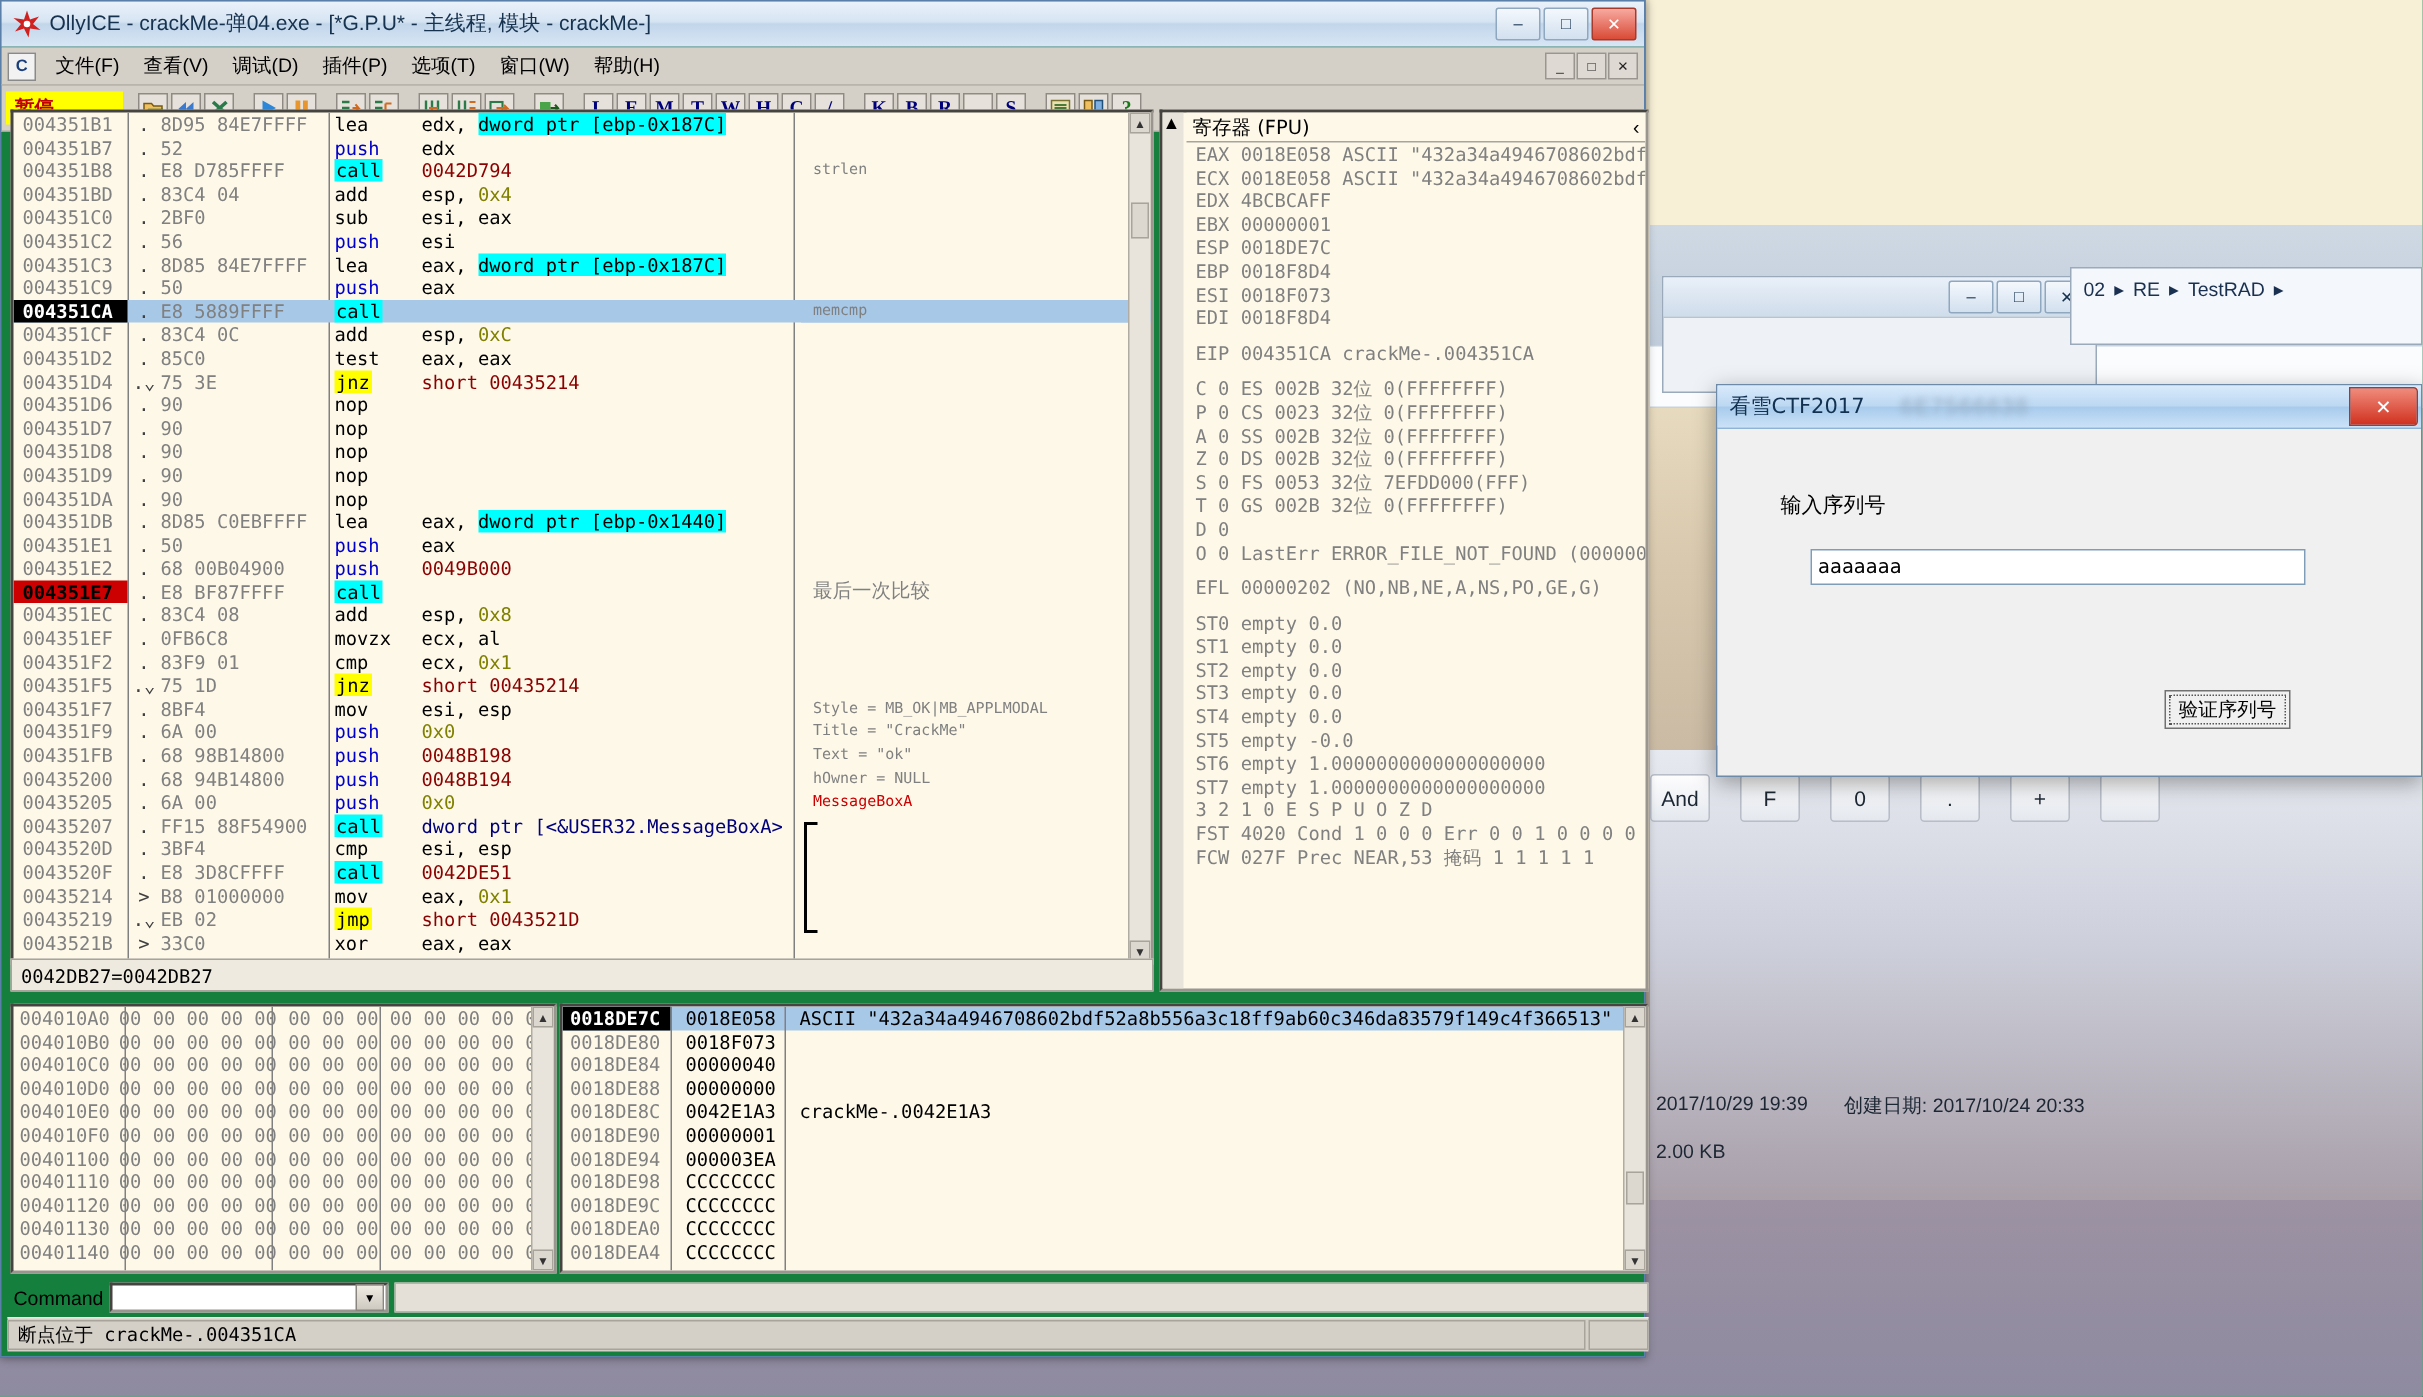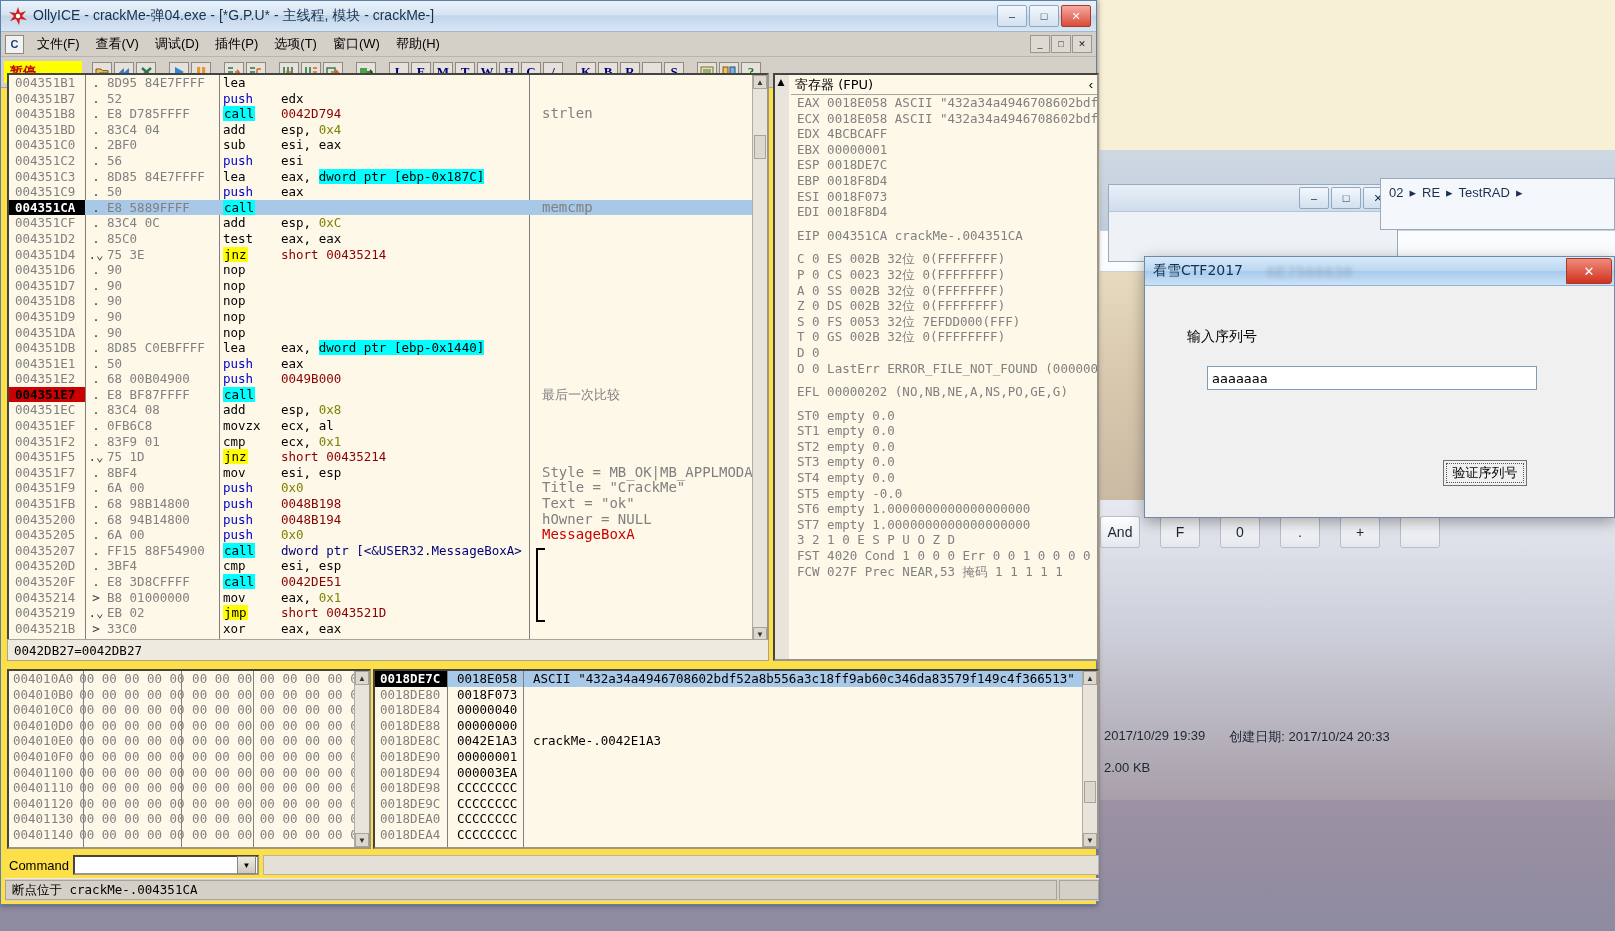--- a/index.html
+++ b/index.html
@@ -12,21 +12,21 @@
   #desktop{position:absolute;inset:0;
     background:
       linear-gradient(180deg,#f2e9cf 0%, #e8dcc0 28%, #d9c9ae 40%, #c9b9a3 55%, #b5a594 70%, #9e93a3 84%, #8e8aa0 100%);
   }
   #desk-top-band{position:absolute;left:1100px;top:0;width:515px;height:150px;background:#f7efd6;}
   #desk-blur1{position:absolute;left:1100px;top:150px;width:515px;height:120px;
      background:linear-gradient(180deg,#cfd9e4,#b9c6d6);}
   .mono{font-family:"DejaVu Sans Mono","Liberation Mono",monospace;}
   
   #olly{position:absolute;left:0;top:0;width:1097px;height:905px;
-     background:#fde047;border:1px solid #5a7fa8;box-sizing:border-box;
+     background:#15803d;border:1px solid #5a7fa8;box-sizing:border-box;
      box-shadow:0 0 6px rgba(0,0,0,.45);}
   #olly-title{height:30px;display:flex;align-items:center;padding:0 2px;
      background:linear-gradient(180deg,#eaf2fb 0%,#d6e4f2 45%,#c2d6ea 50%,#d8e6f5 100%);
      border-bottom:1px solid #9fb8d0;}
   #olly-title .tlogo{width:22px;height:20px;margin:0 4px 0 4px;position:relative;}
   #olly-title .tlogo svg{display:block}
   #olly-title .ttext{font-size:14px;color:#16324f;font-family:"Liberation Sans",sans-serif;white-space:nowrap;}
   #olly-title .tbtns{margin-left:auto;display:flex;gap:2px;padding-right:3px;}
   .wbtn{width:28px;height:20px;border:1px solid #8fa8c0;border-radius:2px;
      background:linear-gradient(180deg,#f4f8fd,#d2e0ef);
@@ -70,21 +70,21 @@
   .vline3{position:absolute;left:520px;top:0;bottom:0;width:1px;background:#808080;}
   .mn-call{background:#00ffff;color:#000;padding:0 1px;}
   .mn-jmp{background:#ffff00;color:#000;padding:0 1px;}
   .mn-push{color:#0000cc;}
   .op-addr{color:#8b0000;}
   .op-imm{color:#808000;}
   .op-mem{background:#00ffff;color:#000;}
   .op-api{color:#00007a;}
   
   #cmt{position:absolute;left:525px;top:0;width:238px;}
-  .cmt-row{height:15.6px;line-height:15.6px;font-size:14px;color:#808080;padding-left:8px;white-space:nowrap;}
+  .cmt-row{height:15.6px;line-height:15.6px;font-size:10px;color:#808080;padding-left:8px;white-space:nowrap;}
   .cmt-row.sel{background:#a8c8e8;}
   .cmt-cn{font-family:"DejaVu Sans",sans-serif;font-size:13px;}
   #cmt-brace{position:absolute;left:527px;top:473px;width:7px;height:70px;
      border-left:2px solid #000;border-top:2px solid #000;border-bottom:2px solid #000;}
   
   .vsb{position:absolute;right:0;top:0;width:14px;bottom:0;background:#e8e4dc;border-left:1px solid #b0aca4;}
   .vsb .ar{height:14px;background:#dcd8d0;border:1px solid #a8a49c;box-sizing:border-box;
      display:flex;align-items:center;justify-content:center;font-size:8px;color:#333;}
   .vsb .thumb{position:absolute;left:1px;right:1px;background:#dcd8d0;border:1px solid #a8a49c;}
   
@@ -355,20 +355,21 @@
   <div id="cpu">
     <div class="vline"></div>
     <div class="vline2"></div>
     <div class="vline3"></div>
     <div id="cpu-rows" class="mono">
         <div class="drow">
           <div class="c-addr">004351B1</div>
           <div class="c-mark">.</div>
           <div class="c-hex">8D95 84E7FFFF</div>
           <div class="c-mn"><span>lea</span></div>
+          <div class="c-op"><span>edx, </span><span class="op-mem">dword ptr [ebp-0x187C]</span></div>
         </div>
         <div class="drow">
           <div class="c-addr">004351B7</div>
           <div class="c-mark">.</div>
           <div class="c-hex">52</div>
           <div class="c-mn"><span class="mn-push">push</span></div>
           <div class="c-op"><span>edx</span></div>
         </div>
         <div class="drow">
           <div class="c-addr">004351B8</div>

